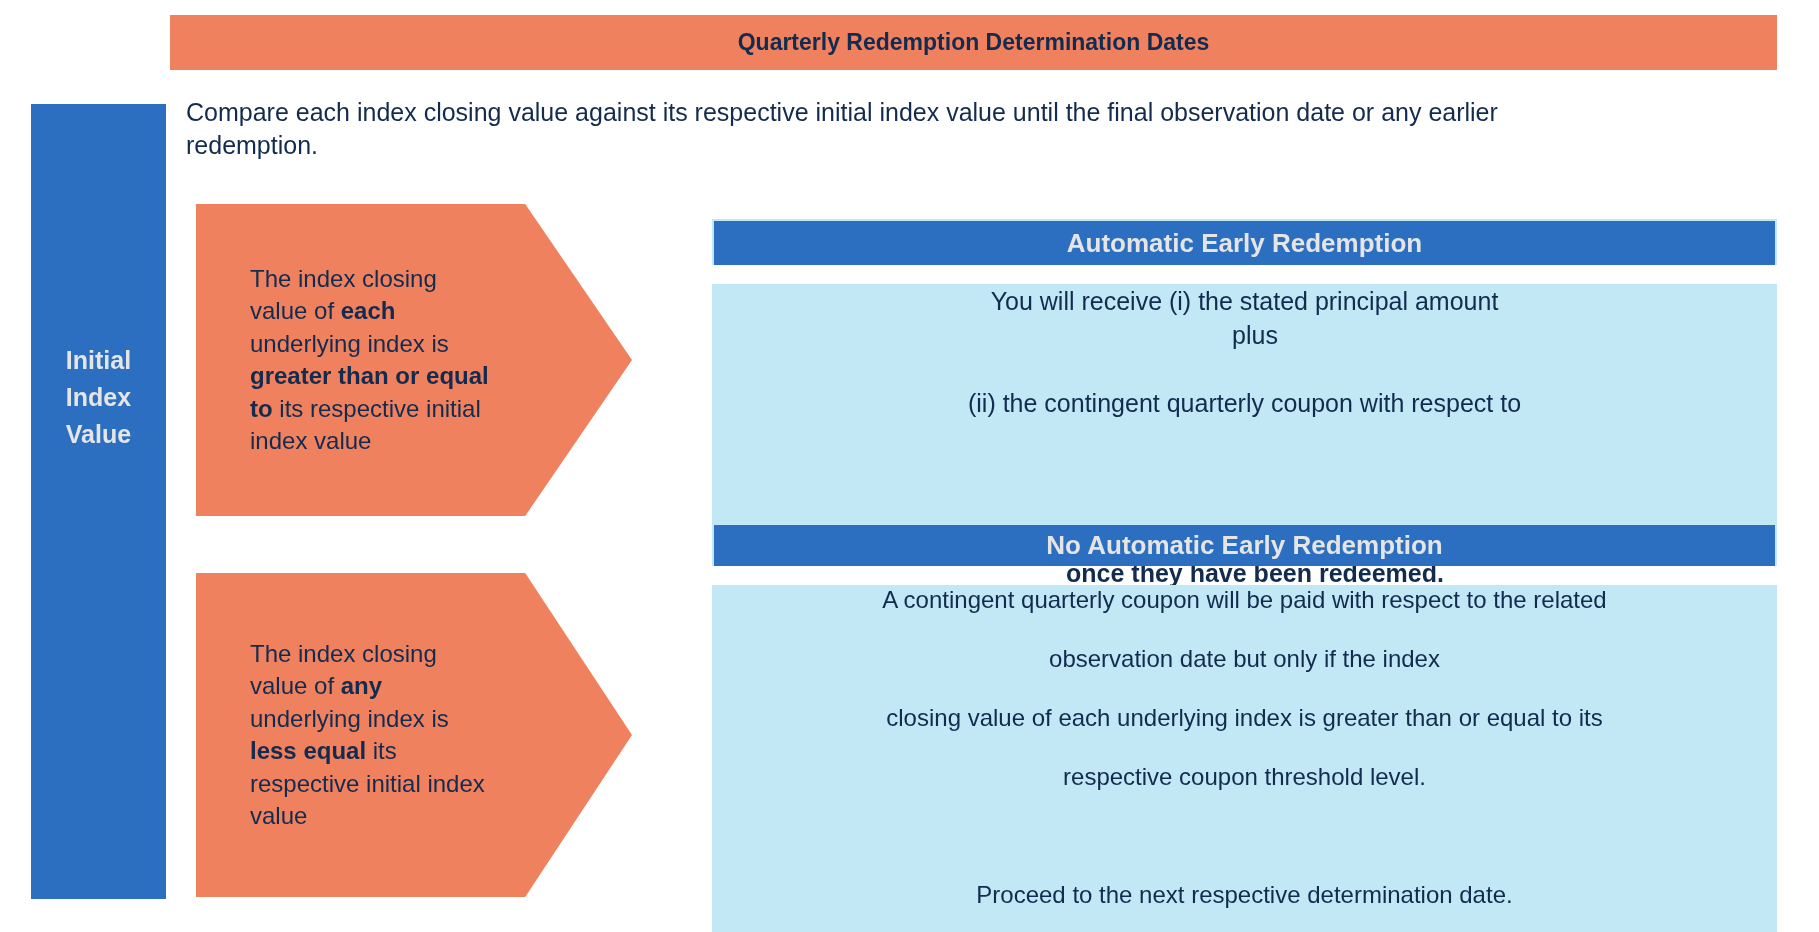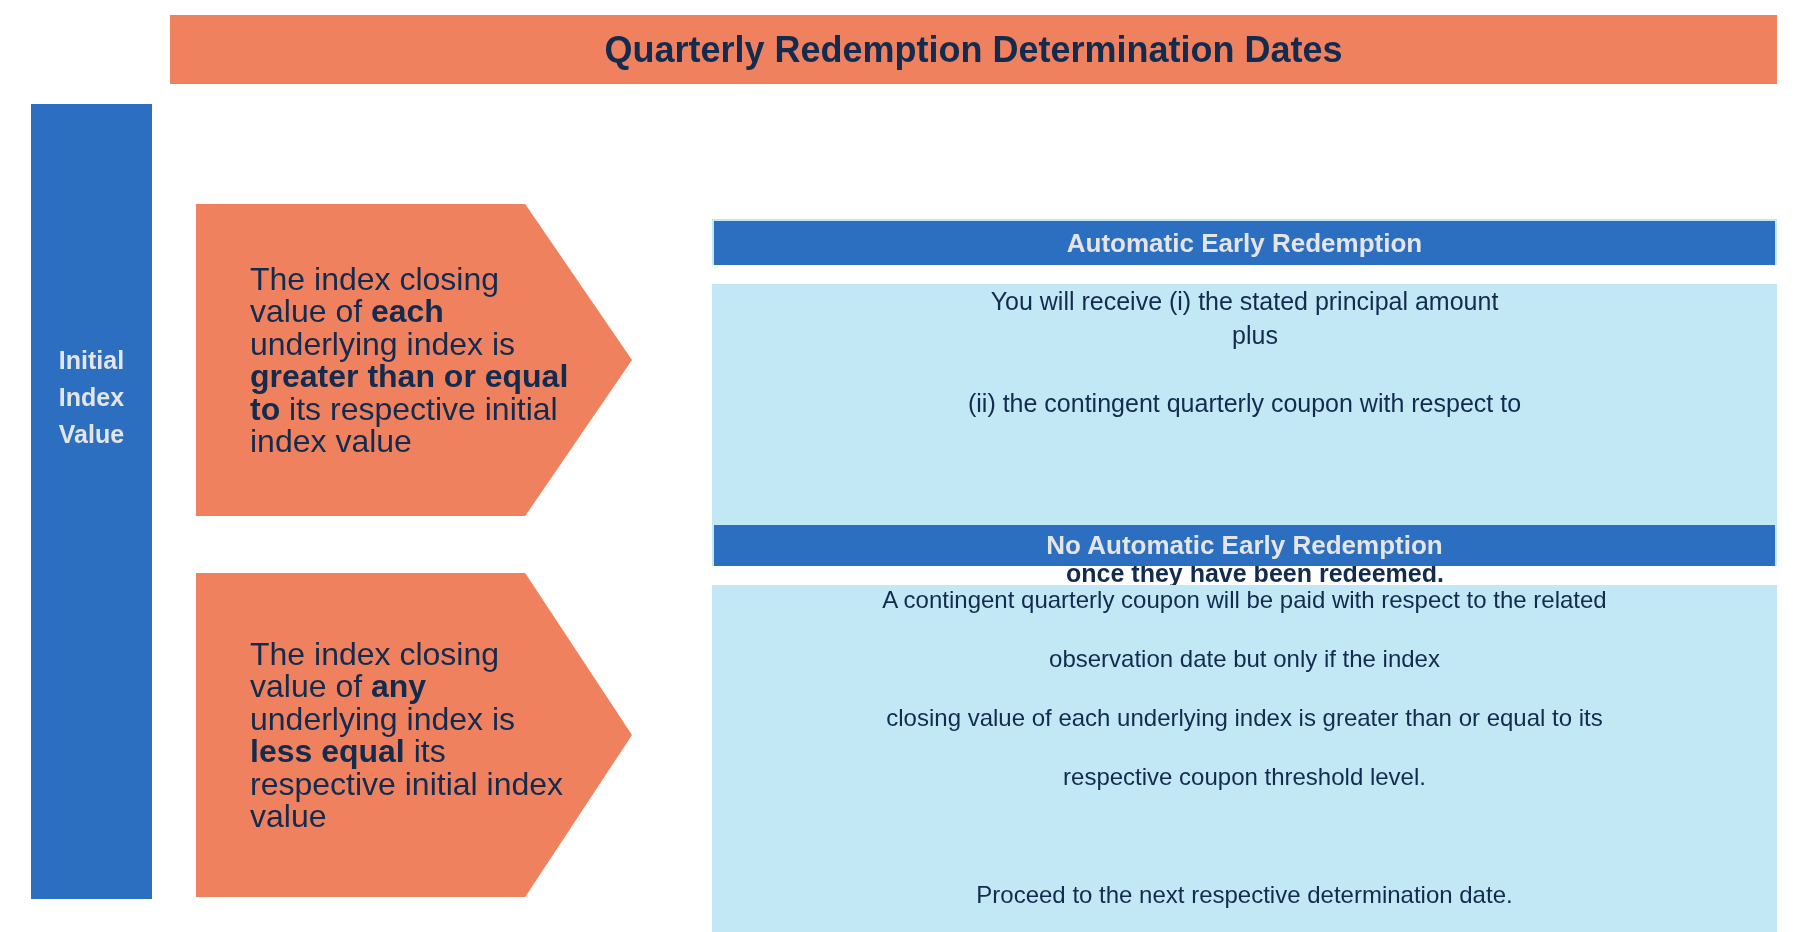--- a/index.html
+++ b/index.html
@@ -21,39 +21,39 @@
     height:932px;
     background:#ffffff;
     overflow:hidden;
   }
   .b{font-weight:bold;}
   .i{padding-left:21px;}
 
   
   .banner{
     position:absolute;
-    left:170px;top:15px;width:1607px;height:69px;
+    left:170px;top:15px;width:1607px;height:55px;
     background:var(--orange);
     display:flex;align-items:center;justify-content:center;
-    font-size:36px;font-weight:bold;color:var(--navy);
+    font-size:23px;font-weight:bold;color:var(--navy);
   }
 
   
   .intro{
     position:absolute;
     left:186px;top:96px;
     font-size:25px;line-height:33px;
     color:var(--navy);
     white-space:nowrap;
   }
 
   
   .left-bar{
     position:absolute;
-    left:31px;top:104px;width:121px;height:795px;
+    left:31px;top:104px;width:135px;height:795px;
     background:var(--blue);
     padding-top:238px;
     text-align:center;
   }
   .left-bar .bar-line{
     font-size:25px;font-weight:bold;line-height:37px;
     color:var(--bar-text);
   }
 
   
@@ -61,21 +61,21 @@
     position:absolute;
     left:196px;width:436px;
     background:var(--orange);
     clip-path:polygon(0 0,75.5% 0,100% 50%,75.5% 100%,0 100%);
     display:flex;flex-direction:column;justify-content:center;
     padding-left:54px;
   }
   .arrow-1{top:204px;height:312px;}
   .arrow-2{top:573px;height:324px;}
   .arrow-text{
-    font-size:32px;line-height:32.5px;
+    font-size:24px;line-height:32.5px;
     color:var(--navy);
     white-space:nowrap;
   }
 
   
   .info-box{
     position:absolute;
     left:712px;width:1065px;
   }
   .box-1{top:219px;}
@@ -102,20 +102,21 @@
 </style>
 </head>
 <body>
 
 <div class="canvas">
 
   <div class="banner">
     <span>Quarterly Redemption Determination Dates</span>
   </div>
 
+  <div class="intro"><span>Compare each index closing value against its respective initial index value until the final observation date or any earlier</span><br><span>redemption.</span></div>
 
   <div class="left-bar">
     <div class="bar-line">Initial</div>
     <div class="bar-line">Index</div>
     <div class="bar-line">Value</div>
   </div>
 
   <div class="arrow arrow-1">
     <div class="arrow-text"><span>The index closing</span><br><span>value of </span><span class="b">each</span><br><span>underlying index is</span><br><span class="b">greater than or equal</span><br><span class="b">to</span><span> its respective initial</span><br><span>index value</span></div>
   </div>

